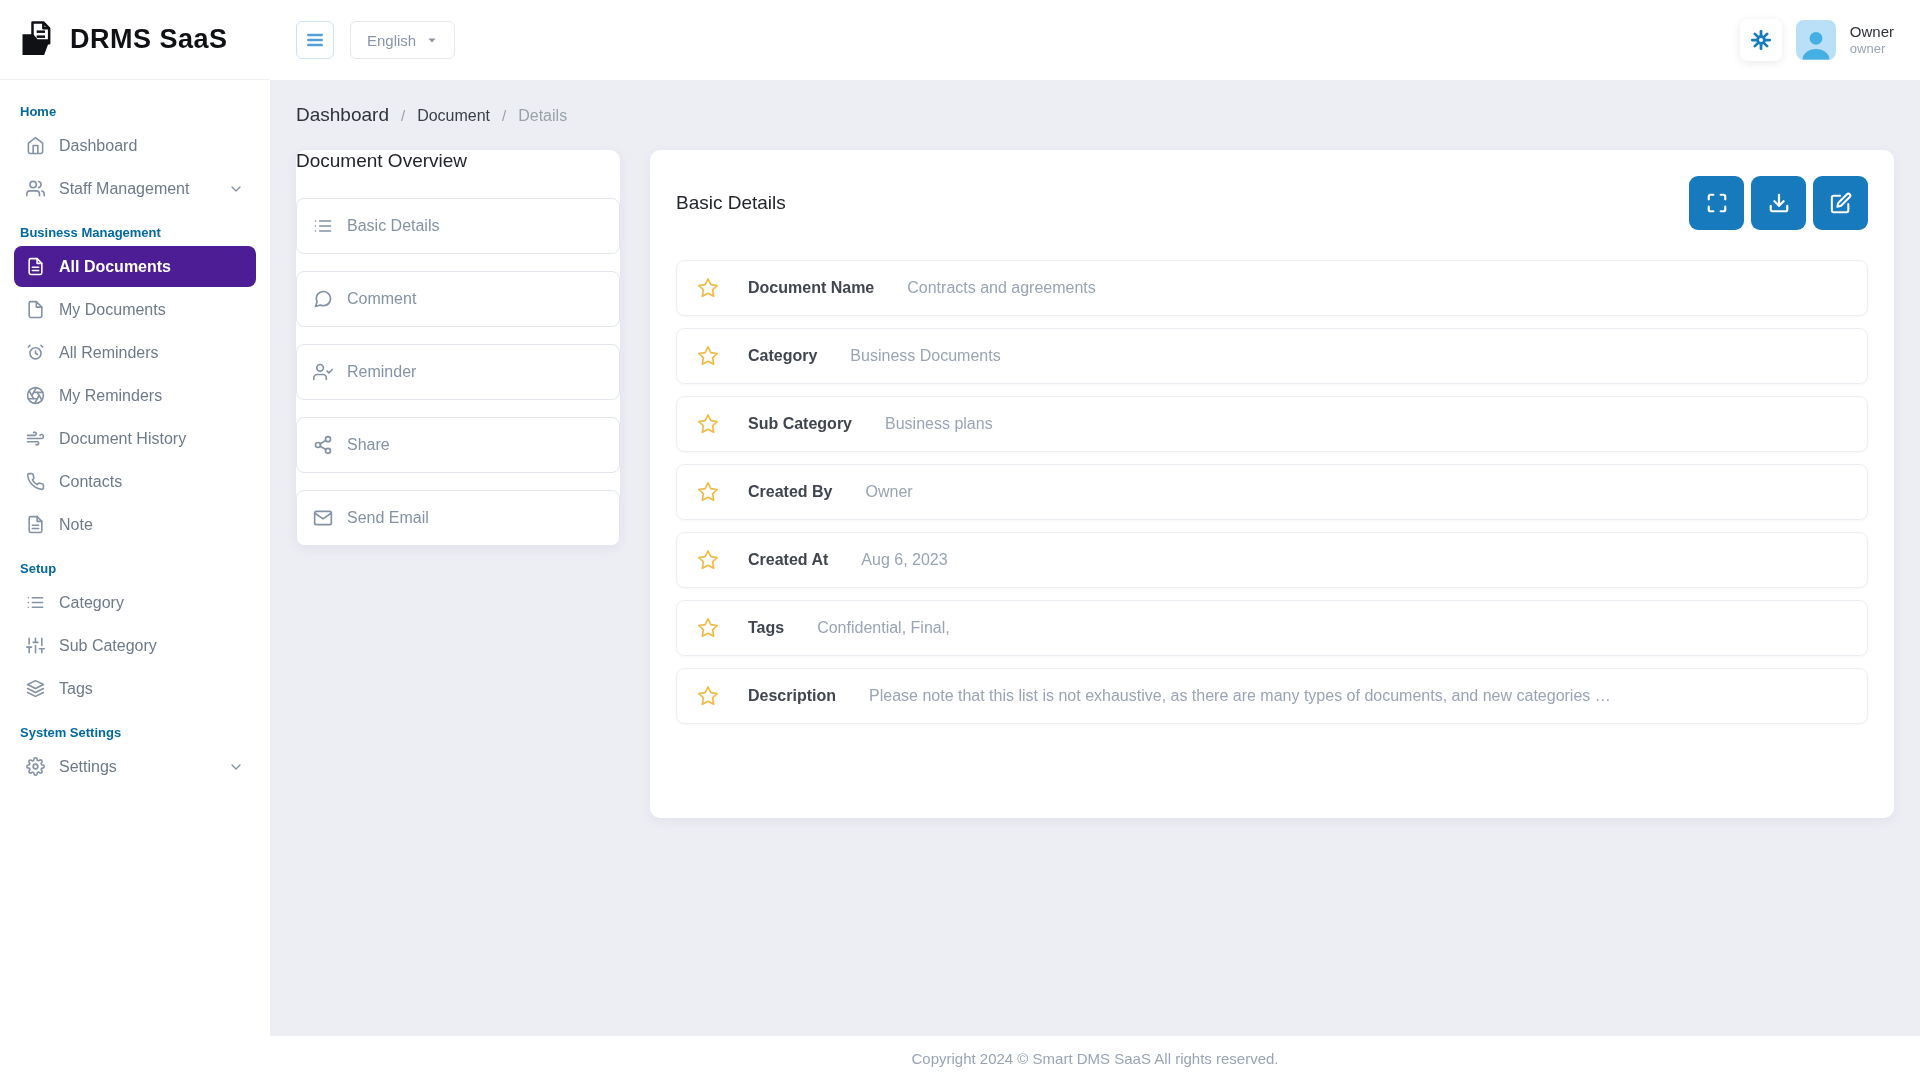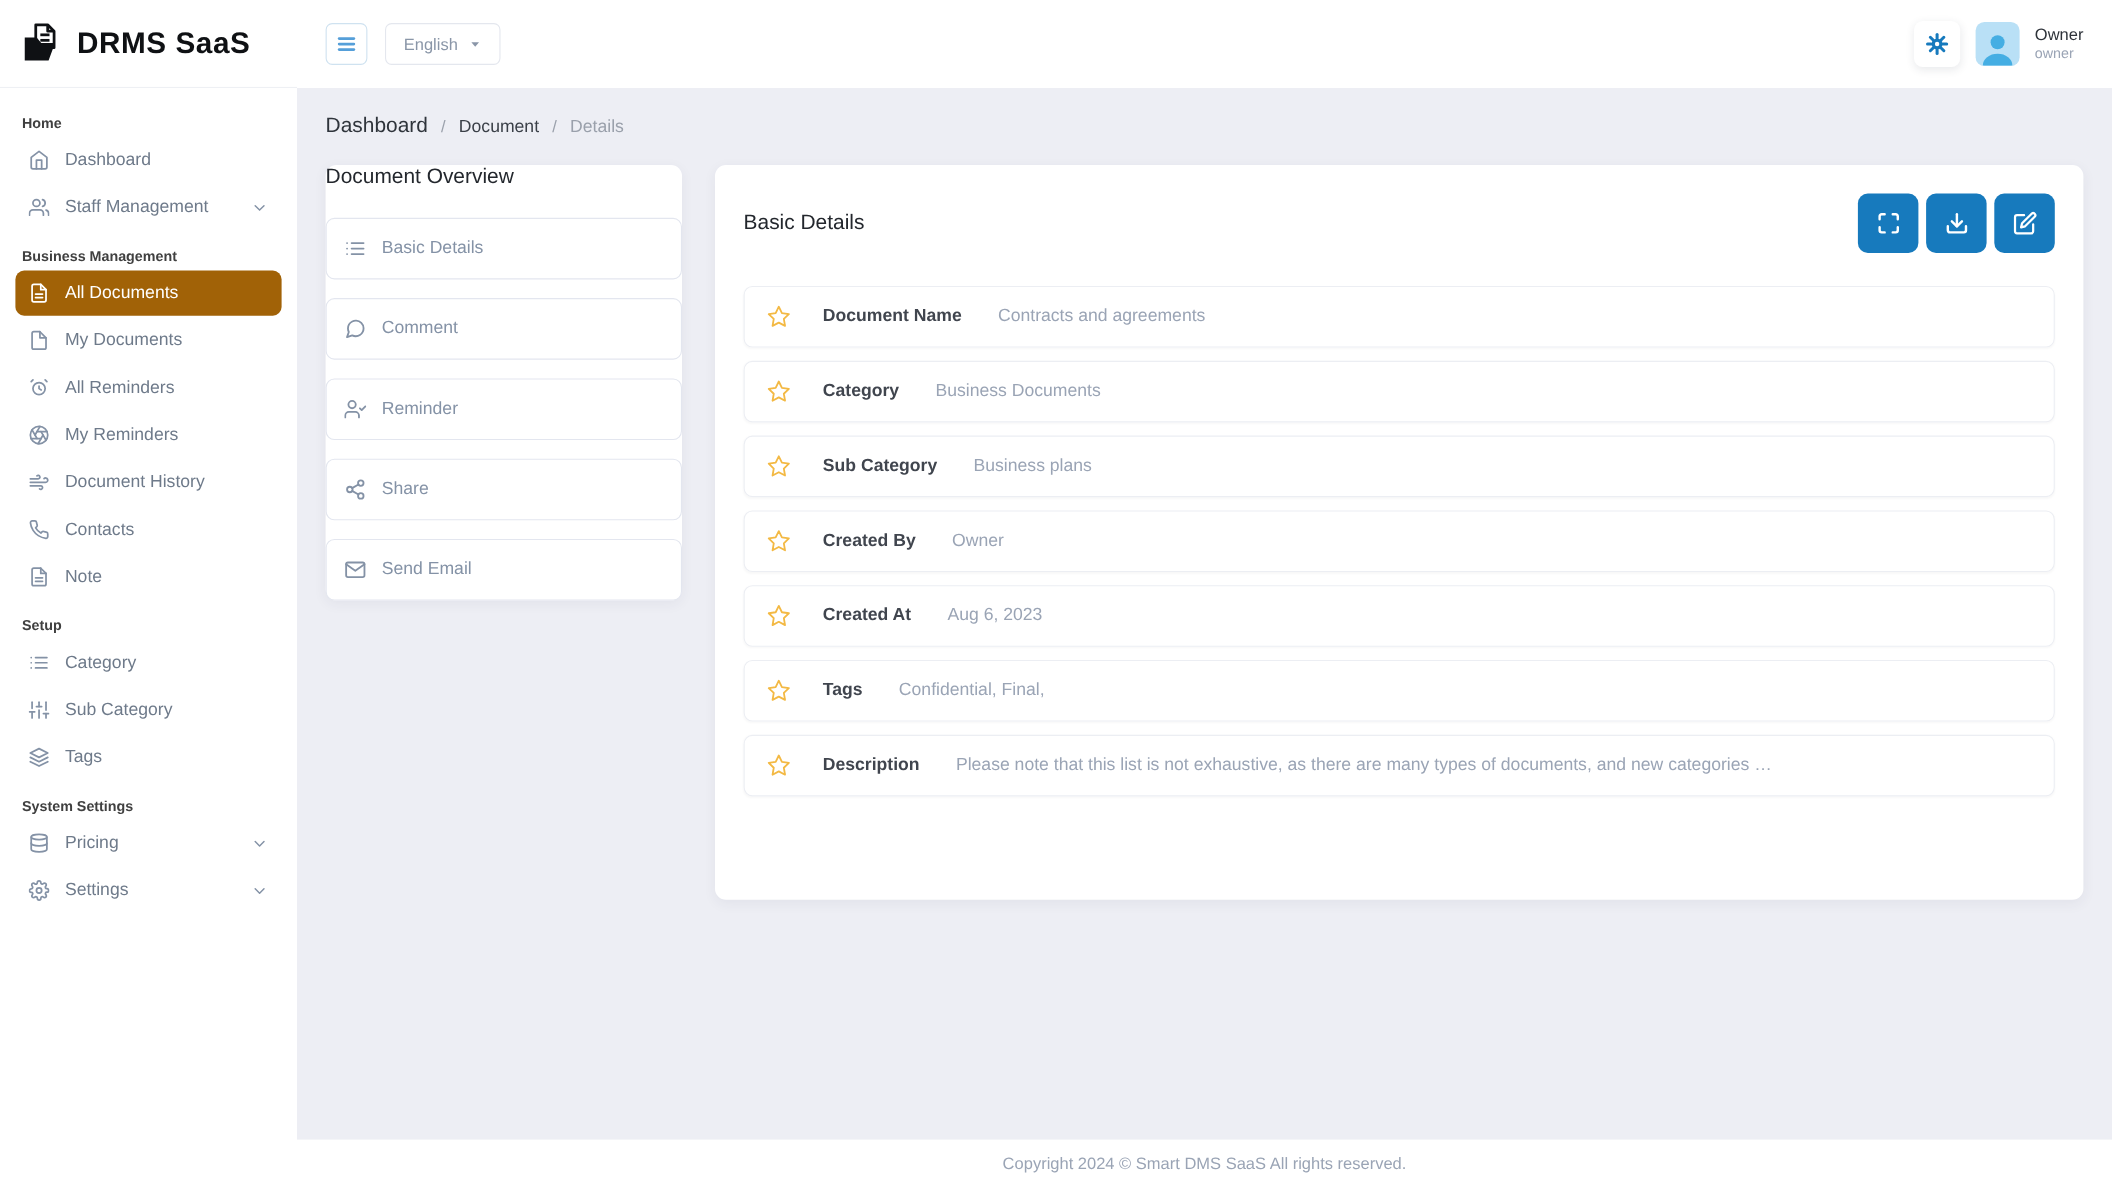--- a/index.html
+++ b/index.html
@@ -7,27 +7,27 @@
               font-family:"Liberation Sans", sans-serif; }
   .app { display:flex; width:1920px; height:1080px; }
 
   
   .sidebar { width:270px; min-width:270px; background:#ffffff; height:1080px;
              display:flex; flex-direction:column; z-index:3; }
   .logo-block { height:80px; display:flex; align-items:center; gap:10px;
                 padding:0 20px; border-bottom:1px solid #eef0f4; }
   .logo-text { font-size:27px; font-weight:800; color:#0f1114; letter-spacing:.5px; }
   .nav { padding:8px 10px 20px 10px; overflow:hidden; }
-  .nav-section-title { font-size:13px; font-weight:700; color:#404040;
+  .nav-section-title { font-size:13px; font-weight:700; color:#0369a1;
                        margin:16px 10px 6px 10px; }
   .nav-item { display:flex; align-items:center; gap:14px; padding:11px 12px;
               margin:2px 4px; border-radius:8px; color:#6e7a8a; font-size:16px;
               cursor:pointer; }
   .nav-item .nav-icon { color:#8492a6; display:flex; }
-  .nav-item.active { background:#a16207; color:#ffffff; }
+  .nav-item.active { background:#4c1d95; color:#ffffff;font-weight:bold; }
   .nav-item.active .nav-icon { color:#ffffff; }
   .nav-item .chev { margin-left:auto; color:#8492a6; display:flex; }
 
   
   .main { flex:1; display:flex; flex-direction:column; height:1080px; }
   .topbar { height:80px; background:#ffffff; display:flex; align-items:center;
             justify-content:space-between; padding:0 26px; }
   .topbar-left { display:flex; align-items:center; gap:16px; }
   .hamburger-btn { width:38px; height:38px; border:1px solid #cfe2f0; border-radius:6px;
                    background:#fff; display:flex; align-items:center; justify-content:center;
@@ -245,35 +245,20 @@
           <svg width="19" height="19" viewBox="0 0 24 24" fill="none" stroke="currentColor" stroke-width="2" stroke-linecap="round" stroke-linejoin="round">
               <polygon points="12 2 2 7 12 12 22 7 12 2"></polygon>
               <polyline points="2 12 12 17 22 12"></polyline>
               <polyline points="2 17 12 22 22 17"></polyline>
             </svg>
         </span>
         <span>Tags</span>
       </div>
 
       <div class="nav-section-title">System Settings</div>
-      <div class="nav-item">
-        <span class="nav-icon">
-          <svg width="19" height="19" viewBox="0 0 24 24" fill="none" stroke="currentColor" stroke-width="2" stroke-linecap="round" stroke-linejoin="round">
-              <ellipse cx="12" cy="5" rx="9" ry="3"></ellipse>
-              <path d="M21 12c0 1.66-4 3-9 3s-9-1.34-9-3"></path>
-              <path d="M3 5v14c0 1.66 4 3 9 3s9-1.34 9-3V5"></path>
-            </svg>
-        </span>
-        <span>Pricing</span>
-        <span class="chev">
-          <svg width="16" height="16" viewBox="0 0 24 24" fill="none" stroke="currentColor" stroke-width="2" stroke-linecap="round" stroke-linejoin="round">
-              <polyline points="6 9 12 15 18 9"></polyline>
-            </svg>
-        </span>
-      </div>
       <div class="nav-item">
         <span class="nav-icon">
           <svg width="19" height="19" viewBox="0 0 24 24" fill="none" stroke="currentColor" stroke-width="2" stroke-linecap="round" stroke-linejoin="round">
               <circle cx="12" cy="12" r="3"></circle>
               <path d="M19.4 15a1.65 1.65 0 0 0 .33 1.82l.06.06a2 2 0 0 1 0 2.83 2 2 0 0 1-2.83 0l-.06-.06a1.65 1.65 0 0 0-1.82-.33 1.65 1.65 0 0 0-1 1.51V21a2 2 0 0 1-2 2 2 2 0 0 1-2-2v-.09A1.65 1.65 0 0 0 9 19.4a1.65 1.65 0 0 0-1.82.33l-.06.06a2 2 0 0 1-2.83 0 2 2 0 0 1 0-2.83l.06-.06a1.65 1.65 0 0 0 .33-1.82 1.65 1.65 0 0 0-1.51-1H3a2 2 0 0 1-2-2 2 2 0 0 1 2-2h.09A1.65 1.65 0 0 0 4.6 9a1.65 1.65 0 0 0-.33-1.82l-.06-.06a2 2 0 0 1 0-2.83 2 2 0 0 1 2.83 0l.06.06a1.65 1.65 0 0 0 1.82.33H9a1.65 1.65 0 0 0 1-1.51V3a2 2 0 0 1 2-2 2 2 0 0 1 2 2v.09a1.65 1.65 0 0 0 1 1.51 1.65 1.65 0 0 0 1.82-.33l.06-.06a2 2 0 0 1 2.83 0 2 2 0 0 1 0 2.83l-.06.06a1.65 1.65 0 0 0-.33 1.82V9a1.65 1.65 0 0 0 1.51 1H21a2 2 0 0 1 2 2 2 2 0 0 1-2 2h-.09a1.65 1.65 0 0 0-1.51 1z"></path>
             </svg>
         </span>
         <span>Settings</span>
         <span class="chev">
           <svg width="16" height="16" viewBox="0 0 24 24" fill="none" stroke="currentColor" stroke-width="2" stroke-linecap="round" stroke-linejoin="round">

